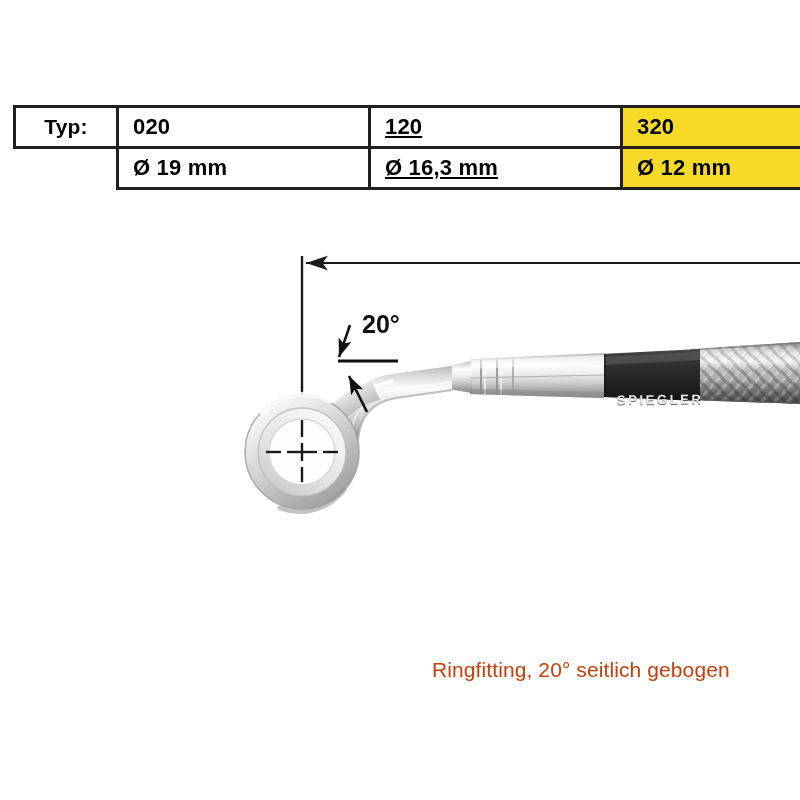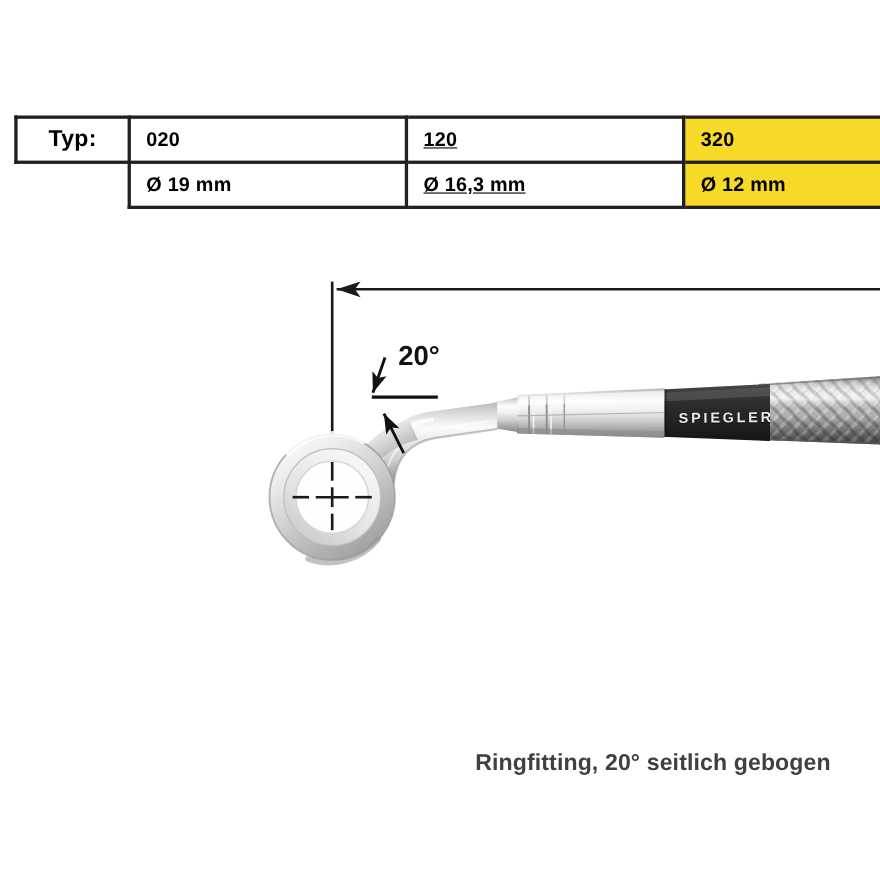--- a/index.html
+++ b/index.html
@@ -30,21 +30,21 @@
     left: 13px;
     top: 105px;
     width: 773px;
     border-collapse: collapse;
     table-layout: fixed;
   }
   .spec-table td {
     border: 3px solid #231f20;
     height: 38px;
     padding: 0 0 0 14px;
-    font-size: 18px;
+    font-size: 22px;
     font-weight: bold;
     letter-spacing: 0.2px;
     color: #000000;
     background: #ffffff;
     vertical-align: middle;
   }
   .spec-table td.label-cell {
     padding: 0;
     text-align: center;
     font-size: 21px;
@@ -68,33 +68,33 @@
     top: 0;
     width: 800px;
     height: 800px;
     pointer-events: none;
   }
 
   
   .caption {
     position: absolute;
     left: 432px;
-    top: 682px;
+    top: 658px;
     font-size: 21px;
-    font-weight: bold;
+    font-weight: normal;
     letter-spacing: 0.1px;
-    color: #404040;
+    color: #c2410c;
     white-space: nowrap;
   }
 
   
   .brand-label {
     position: absolute;
     left: 617px;
-    top: 372px;
+    top: 392px;
     font-size: 13px;
     font-weight: bold;
     letter-spacing: 2.6px;
     color: #e8e8e8;
     white-space: nowrap;
     transform: rotate(-0.6deg);
     text-shadow: 0 1px 0 rgba(0,0,0,0.6);
   }
 
   

